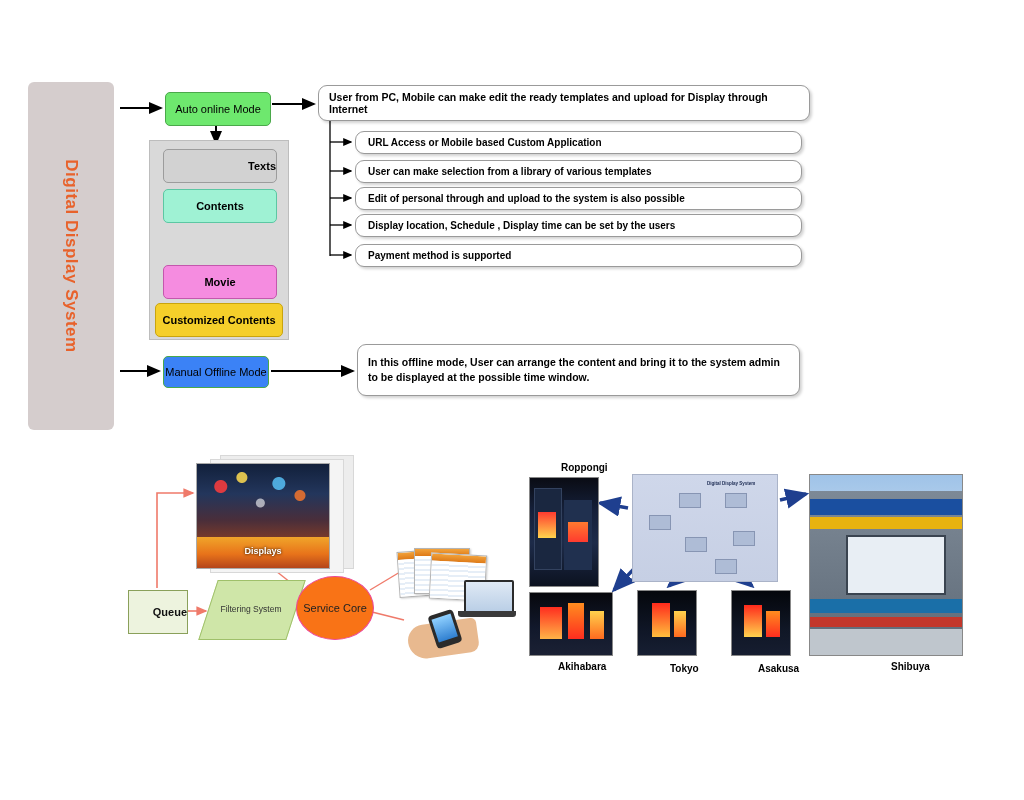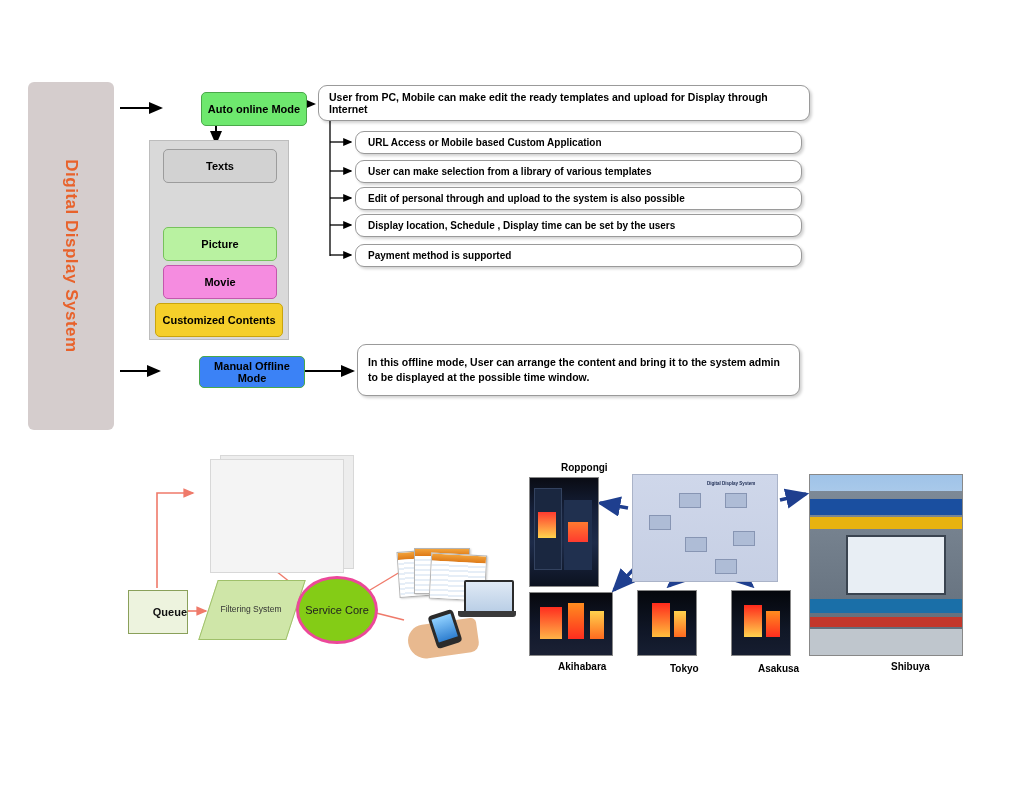--- a/index.html
+++ b/index.html
@@ -34,26 +34,25 @@
     letter-spacing: 0.5px;
   }
 
   
   .mode-pill {
     background: #6ee86e;
     border: 1px solid #4aa84a;
     border-radius: 5px;
     text-align: center;
     font-size: 11px;
-    font-weight: bold;
+    font-weight: normal;
     color: #000;
     display: flex;
     align-items: center;
     justify-content: center;
-    margin-left: 36px;
   }
   #auto-online-mode { left: 165px; top: 92px; width: 104px; height: 32px; }
   #manual-offline-mode {
     left: 163px; top: 356px; width: 104px; height: 30px;
     background: #3b82f6; border: 1px solid #4aa84a;
   }
 
   
   #content-types {
     left: 149px; top: 140px; width: 138px; height: 198px;
@@ -67,21 +66,21 @@
     height: 32px;
     border-radius: 5px;
     display: flex;
     align-items: center;
     justify-content: center;
     font-size: 11px;
     font-weight: bold;
     color: #000;
     border: 1px solid rgba(0,0,0,0.25);
   }
-  .ctype.texts     { top: 8px;   background: #d2d2d2; border-color:#9c9c9c;}
+  .ctype.texts     { top: 8px;   background: #d2d2d2; border-color:#9c9c9c;justify-content:flex-end;}
   .ctype.contents  { top: 48px;  background: #9ff2d4; border-color:#5cc7a3;}
   .ctype.picture   { top: 86px;  background: #b9f2a1; border-color:#77c25c;}
   .ctype.movie     { top: 124px; background: #f58ce0; border-color:#c457ad;}
   .ctype.customized{ top: 162px; background: #f5cf2a; border-color:#c9a40e; left:5px; width:126px;}
 
   
   .callout {
     background: #ffffff;
     border: 1px solid #9a9a9a;
     border-radius: 9px;
@@ -175,22 +174,22 @@
     border: 1px solid #9fc06a;
     transform: skewX(-18deg);
   }
   #filtering-system .dlabel {
     position: absolute; left: 0; top: 50%; transform: translateY(-50%);
     width: 86px; text-align: center; font-size: 8.5px; color: #333;
     line-height: 1.2;
   }
   #service-core {
     left: 296px; top: 576px; width: 76px; height: 62px;
-    background: #84cc16;
-    border: 3px solid #ec4899;
+    background: #f97316;
+    border: 1px solid #ec4899;
     border-radius: 50%;
     display: flex; align-items: center; justify-content: center;
     text-align: center; font-size: 11px; color: #222; line-height: 1.15;
   }
 
   
   #browser-cluster { left: 398px; top: 548px; width: 92px; height: 64px; }
   .brw {
     position: absolute; width: 54px; height: 44px; background: #fff;
     border: 1px solid #b4b4b4; box-shadow: 1px 1px 2px rgba(0,0,0,0.2);
@@ -361,22 +360,22 @@
   <span>Auto online Mode</span>
 </div>
 <div class="abs mode-pill" id="manual-offline-mode">
   <span>Manual Offline Mode</span>
 </div>
 
 <div class="abs" id="content-types">
   <div class="ctype texts">
     <span>Texts</span>
   </div>
-  <div class="ctype picture">
-    <span>Picture</span>
+  <div class="ctype contents">
+    <span>Contents</span>
   </div>
   <div class="ctype movie">
     <span>Movie</span>
   </div>
   <div class="ctype customized">
     <span>Customized Contents</span>
   </div>
 </div>
 
 <div class="abs callout" id="callout-online">
@@ -398,20 +397,25 @@
 <div class="abs feature-row" id="feat-3">
   <span>Display location, Schedule , Display time can be set by the users</span>
 </div>
 <div class="abs feature-row" id="feat-4">
   <span>Payment method  is supported</span>
 </div>
 
 <div class="abs" id="displays-stack">
   <div class="disp-shadow s1"></div>
   <div class="disp-shadow s2"></div>
+  <div id="display-photo">
+    <div class="city"></div>
+    <div class="street"></div>
+    <div class="label">Displays</div>
+  </div>
 </div>
 
 <div class="abs" id="queue-box">
   <span>Queue</span>
 </div>
 
 <div class="abs" id="filtering-system">
   <div class="diamond"></div>
   <div class="dlabel">Filtering System</div>
 </div>

